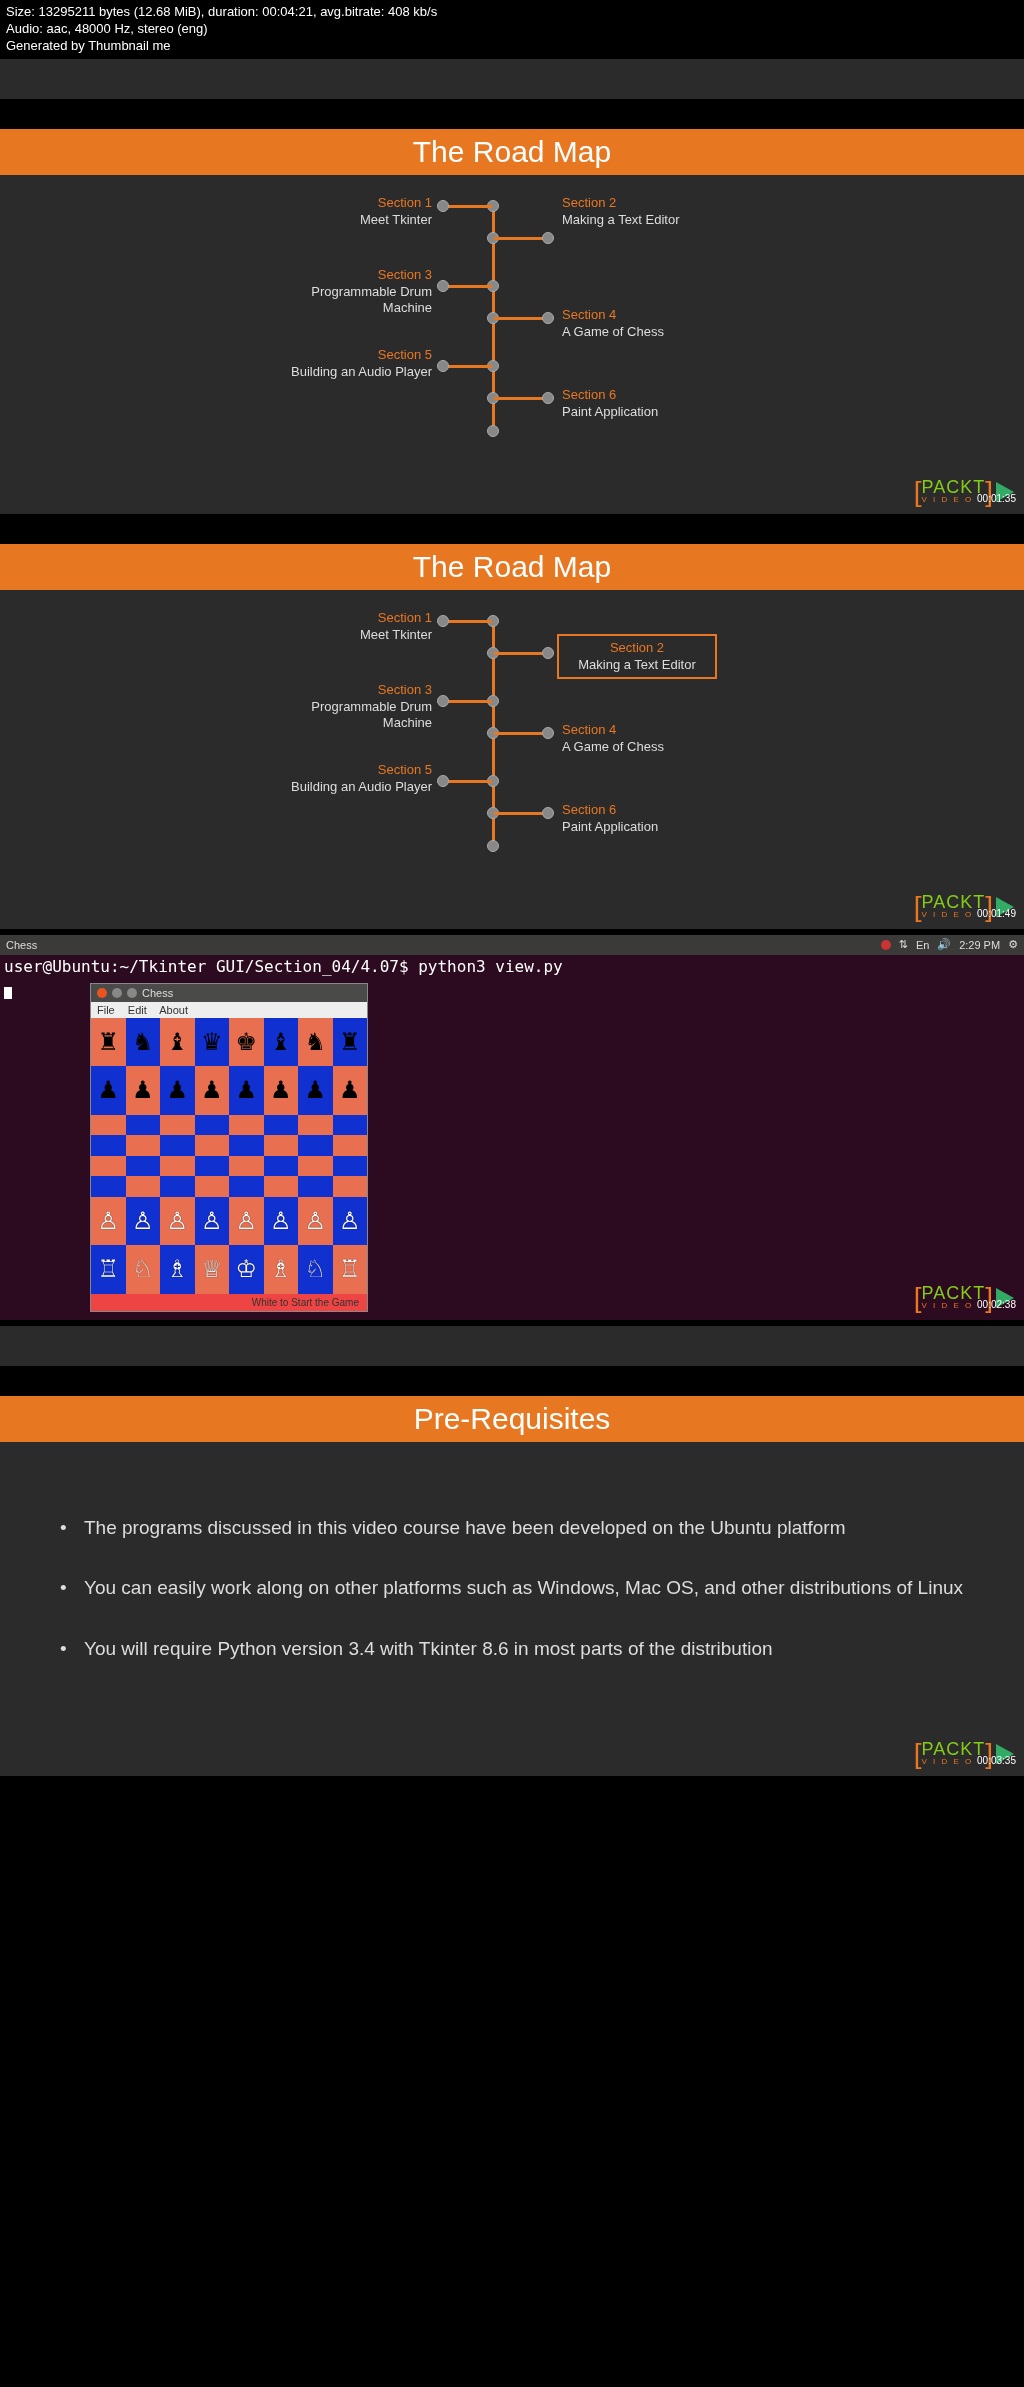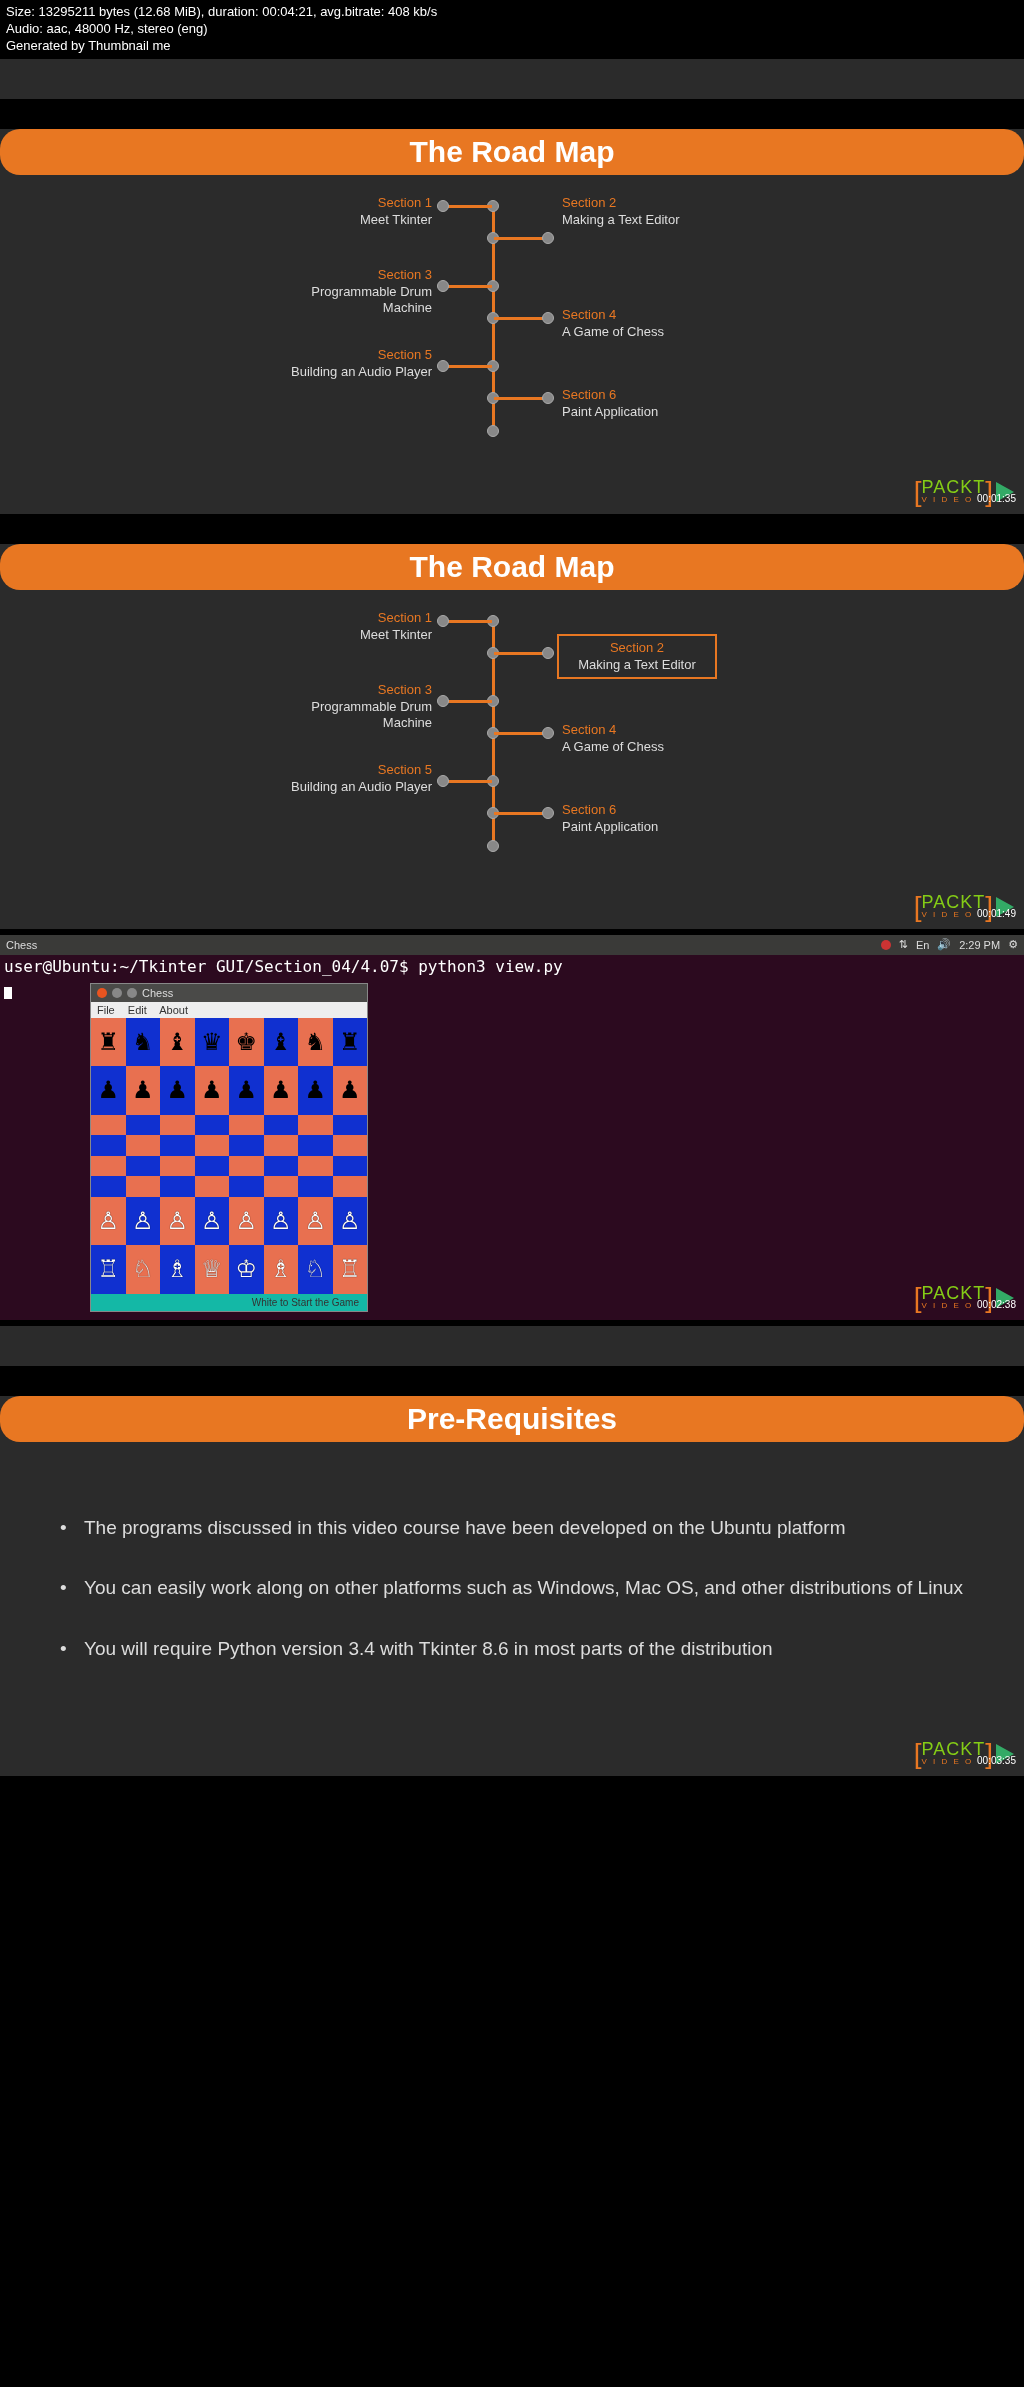--- a/index.html
+++ b/index.html
@@ -1,19 +1,19 @@
 <!DOCTYPE html>
 <html><head>
 <meta charset="utf-8">
 <style>
 * { margin:0; padding:0; box-sizing:border-box; }
 body { background:#000; font-family:"Segoe UI",Arial,sans-serif; width:1024px; }
 .info-block { background:#000; color:#fff; padding:4px 6px; font-size:13px; line-height:1.3; }
 .slide { background:#2b2b2b; position:relative; height:385px; margin-bottom:6px; }
-.title-bar { background:#e87722; color:#fff; text-align:center; font-size:30px; font-weight:700; padding:6px 0; margin-top:30px;border-radius:20px; }
+.title-bar { background:#e87722; color:#fff; text-align:center; font-size:30px; font-weight:400; padding:6px 0; margin-top:30px; }
 .roadmap { position:relative; height:280px; width:500px; margin:20px auto 0; }
 .trunk { position:absolute; left:230px; top:10px; width:3px; height:225px; background:#e87722; }
 .node { position:absolute; width:12px; height:12px; border-radius:50%; background:#888; border:1px solid #aaa; }
 .branch { position:absolute; height:3px; background:#e87722; }
 .sec-label { position:absolute; text-align:center; font-size:13px; line-height:1.3; color:#ddd; }
 .sec-label .sn { color:#e87722; font-size:13px; }
 .sec-label.left { text-align:right; width:150px; }
 .sec-label.right { text-align:left; width:150px; }
 .sec-box { border:2px solid #e87722; padding:4px 10px; }
 .packt { position:absolute; right:10px; bottom:6px; display:flex; align-items:center; }
@@ -33,21 +33,21 @@
 .win-title { background:#4a4a48; color:#ddd; font-size:11px; padding:3px 6px; display:flex; align-items:center; gap:5px; }
 .win-btn { width:10px; height:10px; border-radius:50%; }
 .menu-bar { background:#eee; padding:2px 6px; font-size:11px; color:#333; }
 .menu-bar span { margin-right:10px; }
 .chessboard { display:grid; grid-template-columns:repeat(8,1fr); width:276px; height:276px; }
 .sq { display:flex; align-items:center; justify-content:center; font-size:24px; }
 .light { background:#e87050; }
 .dark { background:#1030d0; }
 .bp { color:#000; }
 .wp { color:#fff; text-shadow:0 0 1px #000; }
-.status-bar { background:#14b8a6; text-align:right; padding:3px 8px; font-size:10px; color:#333; }
+.status-bar { background:#ef4444; text-align:right; padding:3px 8px; font-size:10px; color:#333; }
 
 .prereq-slide { background:#2b2b2b; position:relative; min-height:380px; padding-bottom:60px; margin-bottom:6px; }
 .bullets { padding:40px 60px 20px; color:#ddd; font-size:19px; line-height:1.5; }
 .bullets li { margin-bottom:28px; list-style:none; position:relative; padding-left:24px;margin-top:32px; }
 .bullets li::before { content:"•"; position:absolute; left:0; }
 
 .spacer { background:#2b2b2b; height:40px; }
 </style>
 </head>
 <body>

